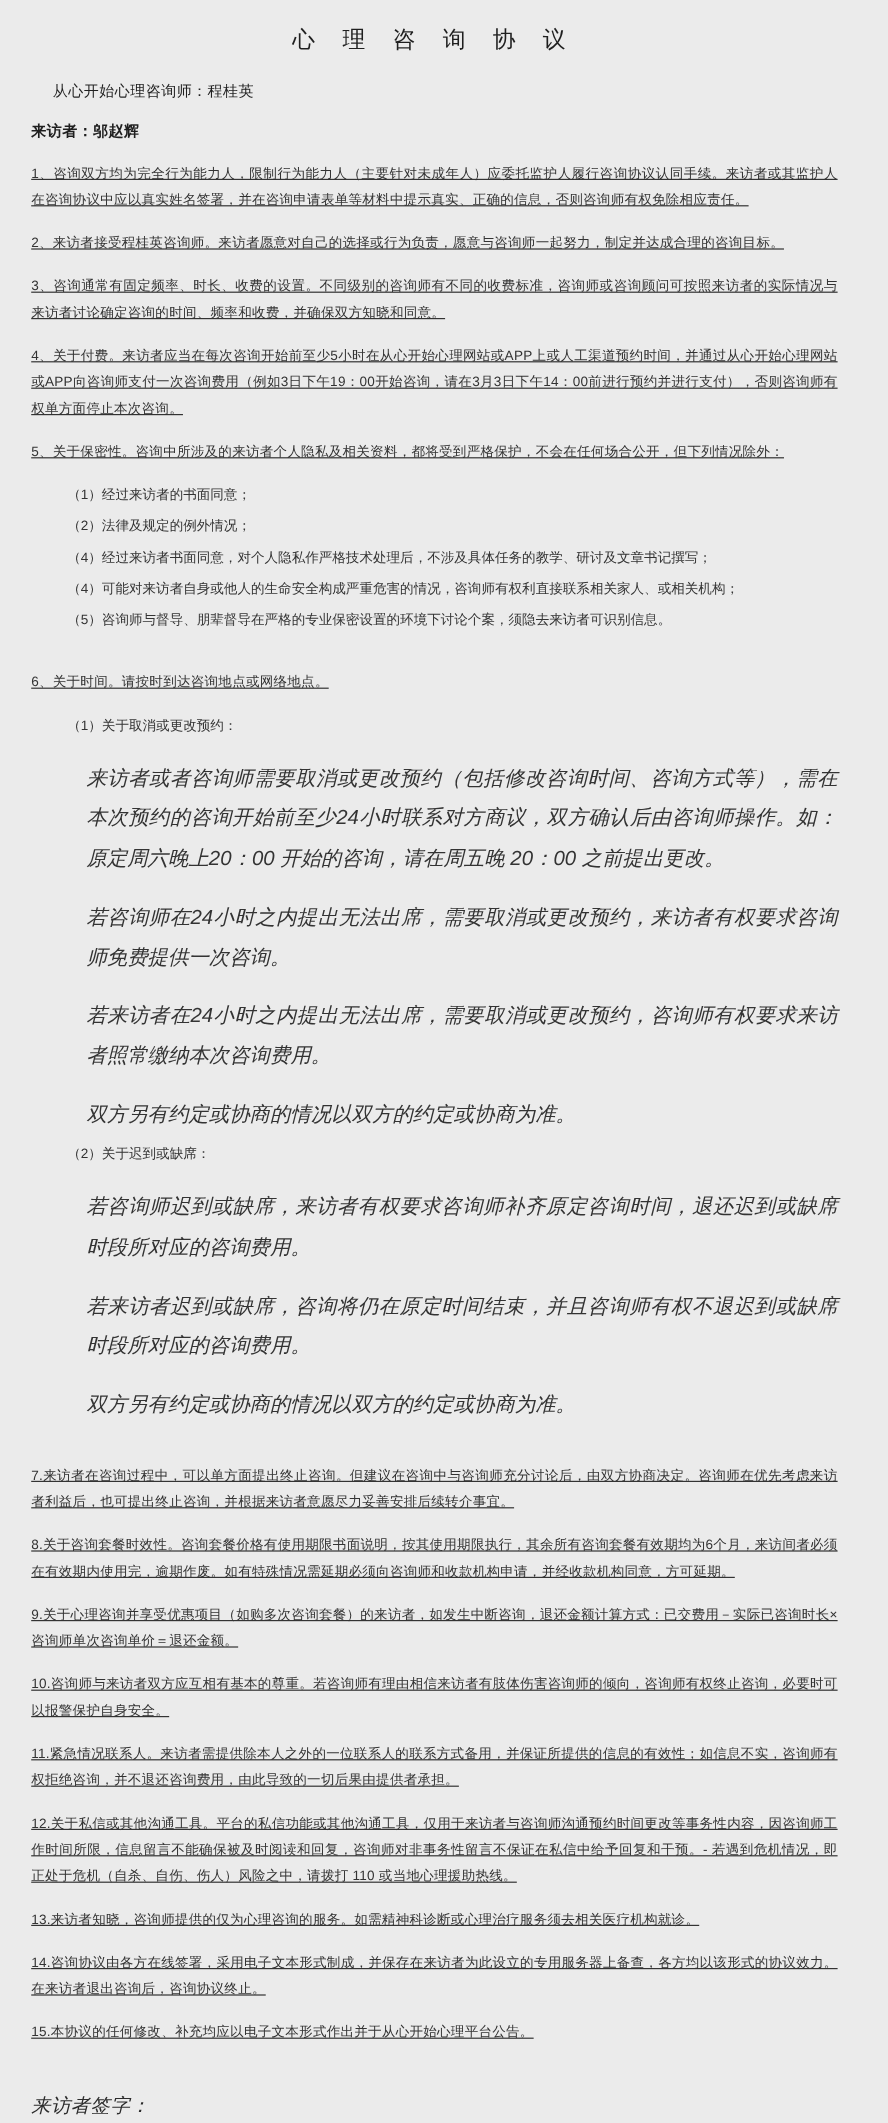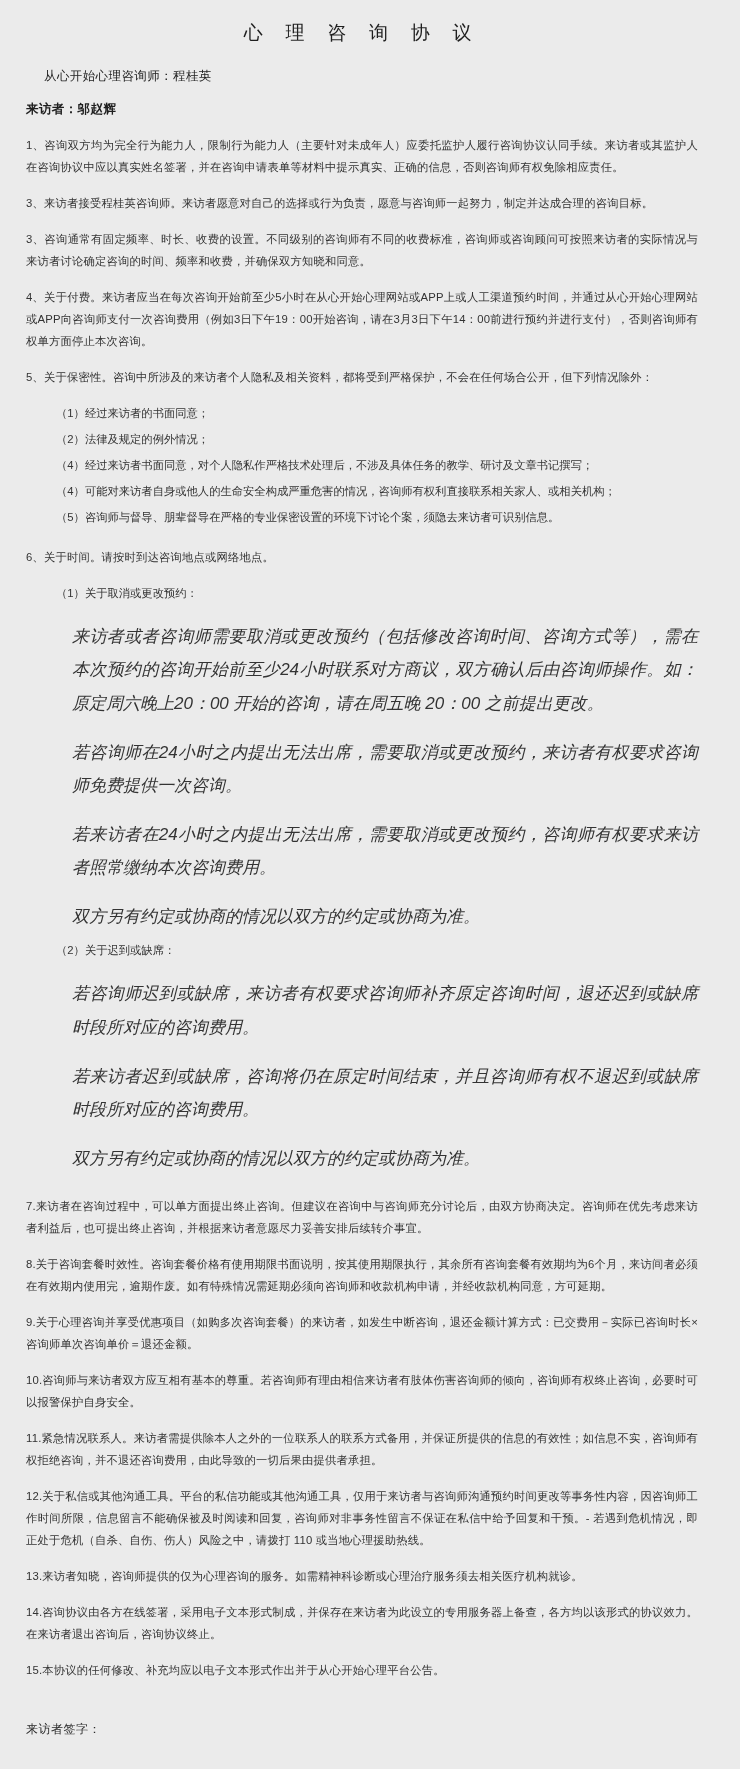--- a/index.html
+++ b/index.html
@@ -40,23 +40,24 @@
     font-size: 12.5px;
     font-weight: bold;
     color: #1f1f1f;
     margin: 0 0 16px 0;
     letter-spacing: 0.4px;
   }
   .clause {
     font-size: 11.3px;
     line-height: 1.95;
     color: #333;
-    margin: 0 0 14px 0;
+    margin: 12px 0 14px 0;
     text-align: justify;
     letter-spacing: 0.2px;
+    text-decoration: underline;
   }
   .sub-item {
     font-size: 11.3px;
     line-height: 1.95;
     color: #333;
     margin: 0 0 4px 30px;
     text-align: justify;
   }
   .sub-head {
     font-size: 11.3px;
@@ -67,24 +68,25 @@
   .sub-para {
     font-size: 17px;
     line-height: 1.95;
     color: #333;
     margin: 16px 0 6px 46px;
     text-align: justify;
     font-style: italic;
   }
   .spacer-lg { height: 14px; }
   .sign-label {
-    font-size: 12px;
+    font-size: 16px;
     color: #2b2b2b;
     margin: 40px 0 0 0;
     letter-spacing: 0.5px;
+    font-style: italic;
   }
   .sign-area {
     height: 230px;
     position: relative;
   }
   .sign-svg {
     position: absolute;
     left: 60px;
     top: 20px;
   }
@@ -105,21 +107,21 @@
 
   <div class="counselor-line">
     <span>从心开始心理咨询师：</span><span>程桂英</span>
   </div>
 
   <div class="visitor-line">
     <span>来访者：</span><span>邬赵辉</span>
   </div>
 
   <p class="clause">1、咨询双方均为完全行为能力人，限制行为能力人（主要针对未成年人）应委托监护人履行咨询协议认同手续。来访者或其监护人在咨询协议中应以真实姓名签署，并在咨询申请表单等材料中提示真实、正确的信息，否则咨询师有权免除相应责任。</p>
-  <p class="clause">3、来访者接受程桂英咨询师。来访者愿意对自己的选择或行为负责，愿意与咨询师一起努力，制定并达成合理的咨询目标。</p>
+  <p class="clause">2、来访者接受程桂英咨询师。来访者愿意对自己的选择或行为负责，愿意与咨询师一起努力，制定并达成合理的咨询目标。</p>
   <p class="clause">3、咨询通常有固定频率、时长、收费的设置。不同级别的咨询师有不同的收费标准，咨询师或咨询顾问可按照来访者的实际情况与来访者讨论确定咨询的时间、频率和收费，并确保双方知晓和同意。</p>
   <p class="clause">4、关于付费。来访者应当在每次咨询开始前至少5小时在从心开始心理网站或APP上或人工渠道预约时间，并通过从心开始心理网站或APP向咨询师支付一次咨询费用（例如3日下午19：00开始咨询，请在3月3日下午14：00前进行预约并进行支付），否则咨询师有权单方面停止本次咨询。</p>
   <p class="clause">5、关于保密性。咨询中所涉及的来访者个人隐私及相关资料，都将受到严格保护，不会在任何场合公开，但下列情况除外：</p>
 
   <p class="sub-item">（1）经过来访者的书面同意；</p>
   <p class="sub-item">（2）法律及规定的例外情况；</p>
   <p class="sub-item">（4）经过来访者书面同意，对个人隐私作严格技术处理后，不涉及具体任务的教学、研讨及文章书记撰写；</p>
   <p class="sub-item">（4）可能对来访者自身或他人的生命安全构成严重危害的情况，咨询师有权利直接联系相关家人、或相关机构；</p>
   <p class="sub-item">（5）咨询师与督导、朋辈督导在严格的专业保密设置的环境下讨论个案，须隐去来访者可识别信息。</p>
 

